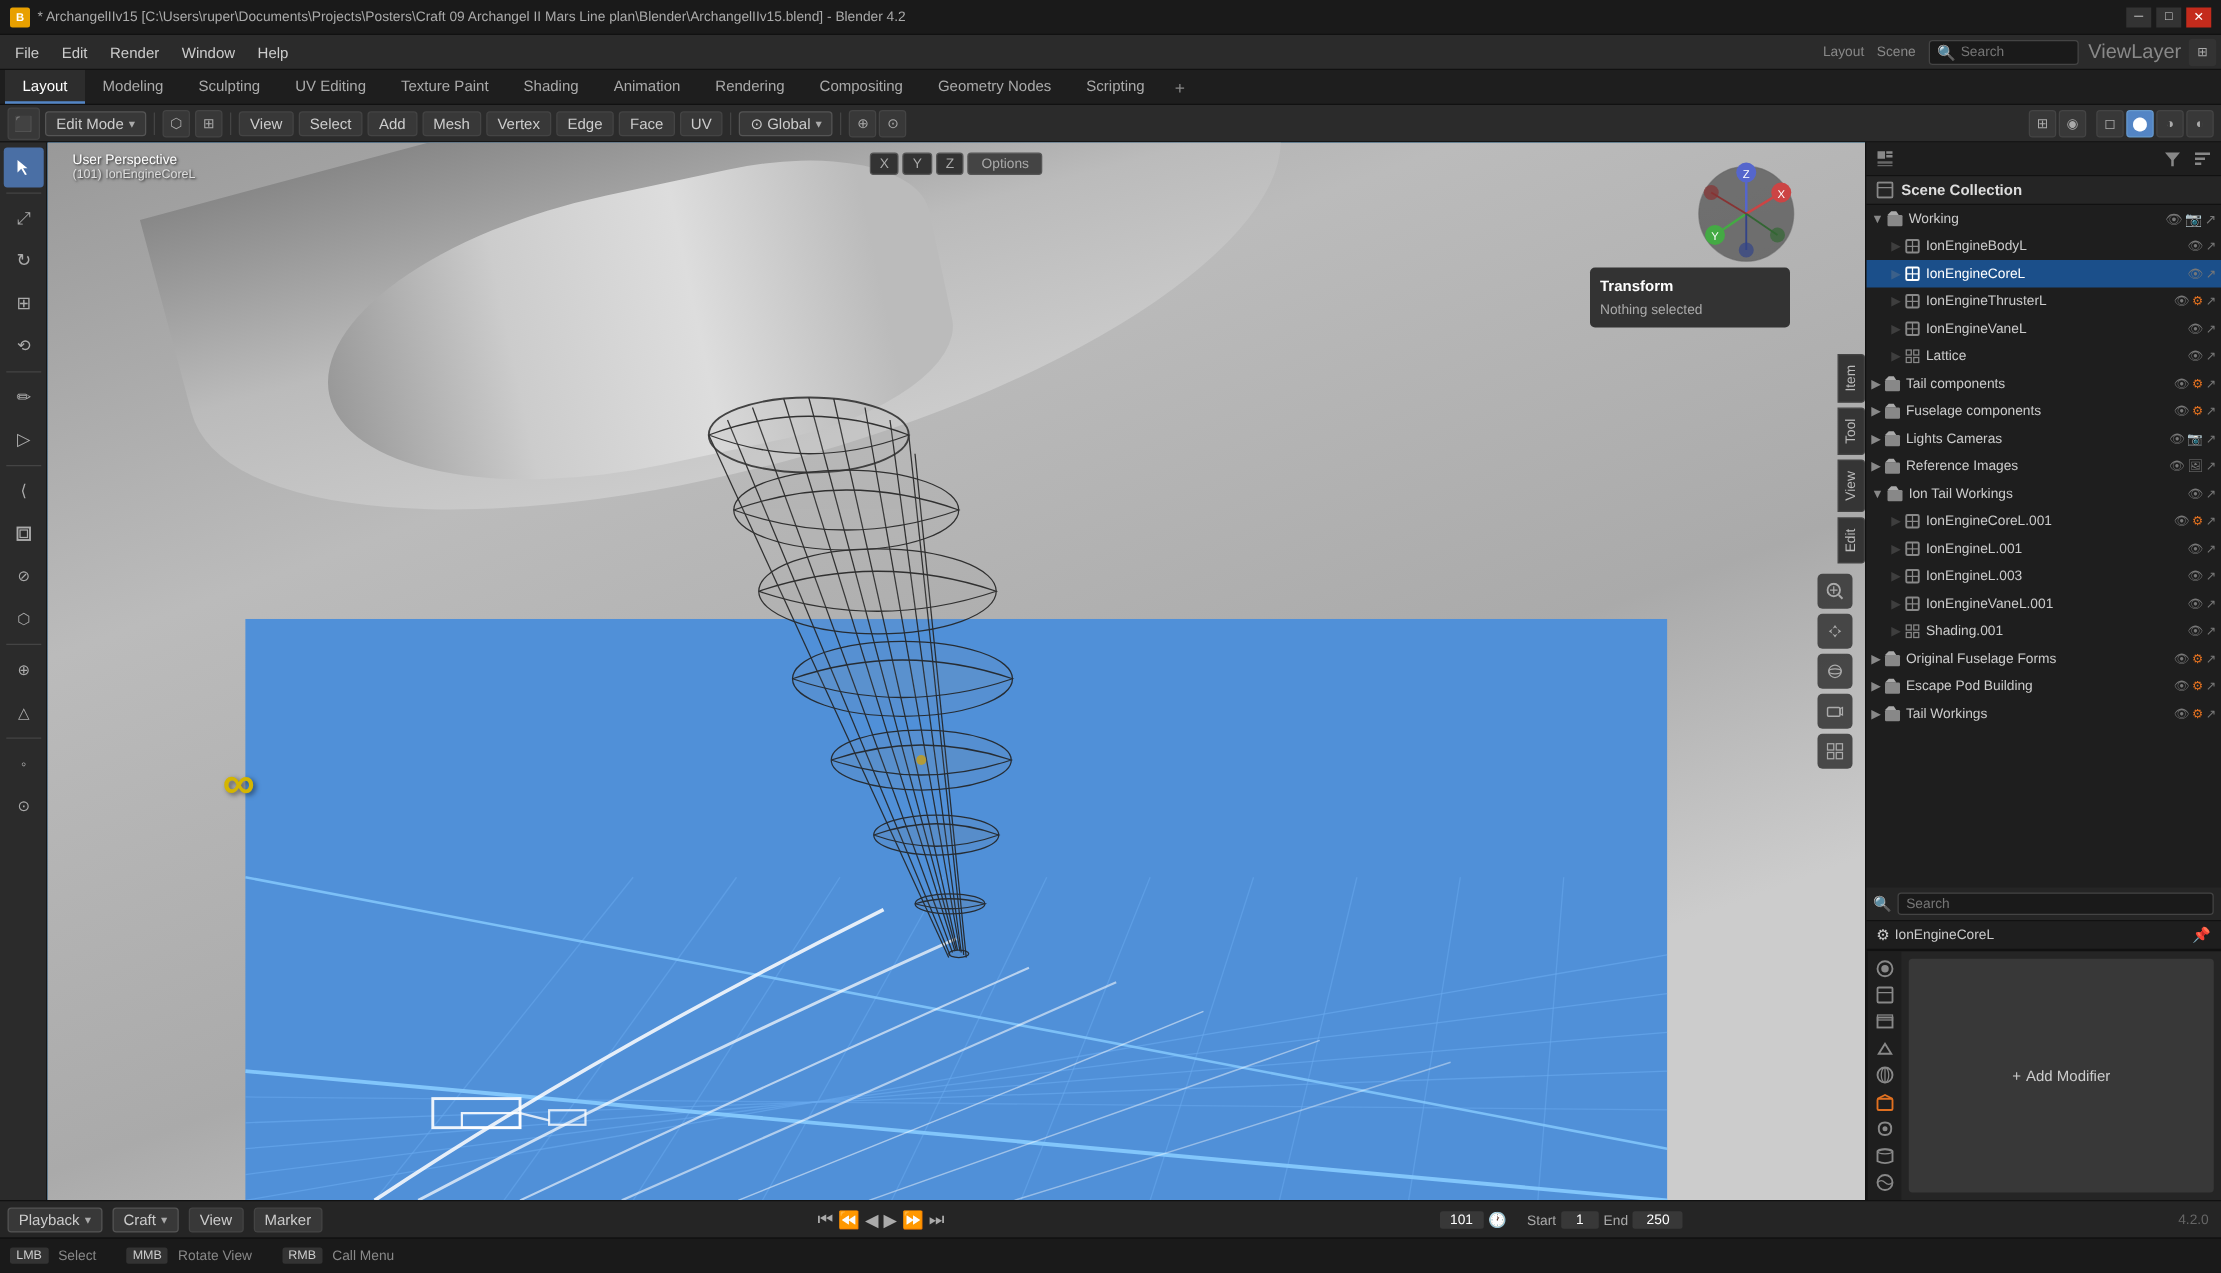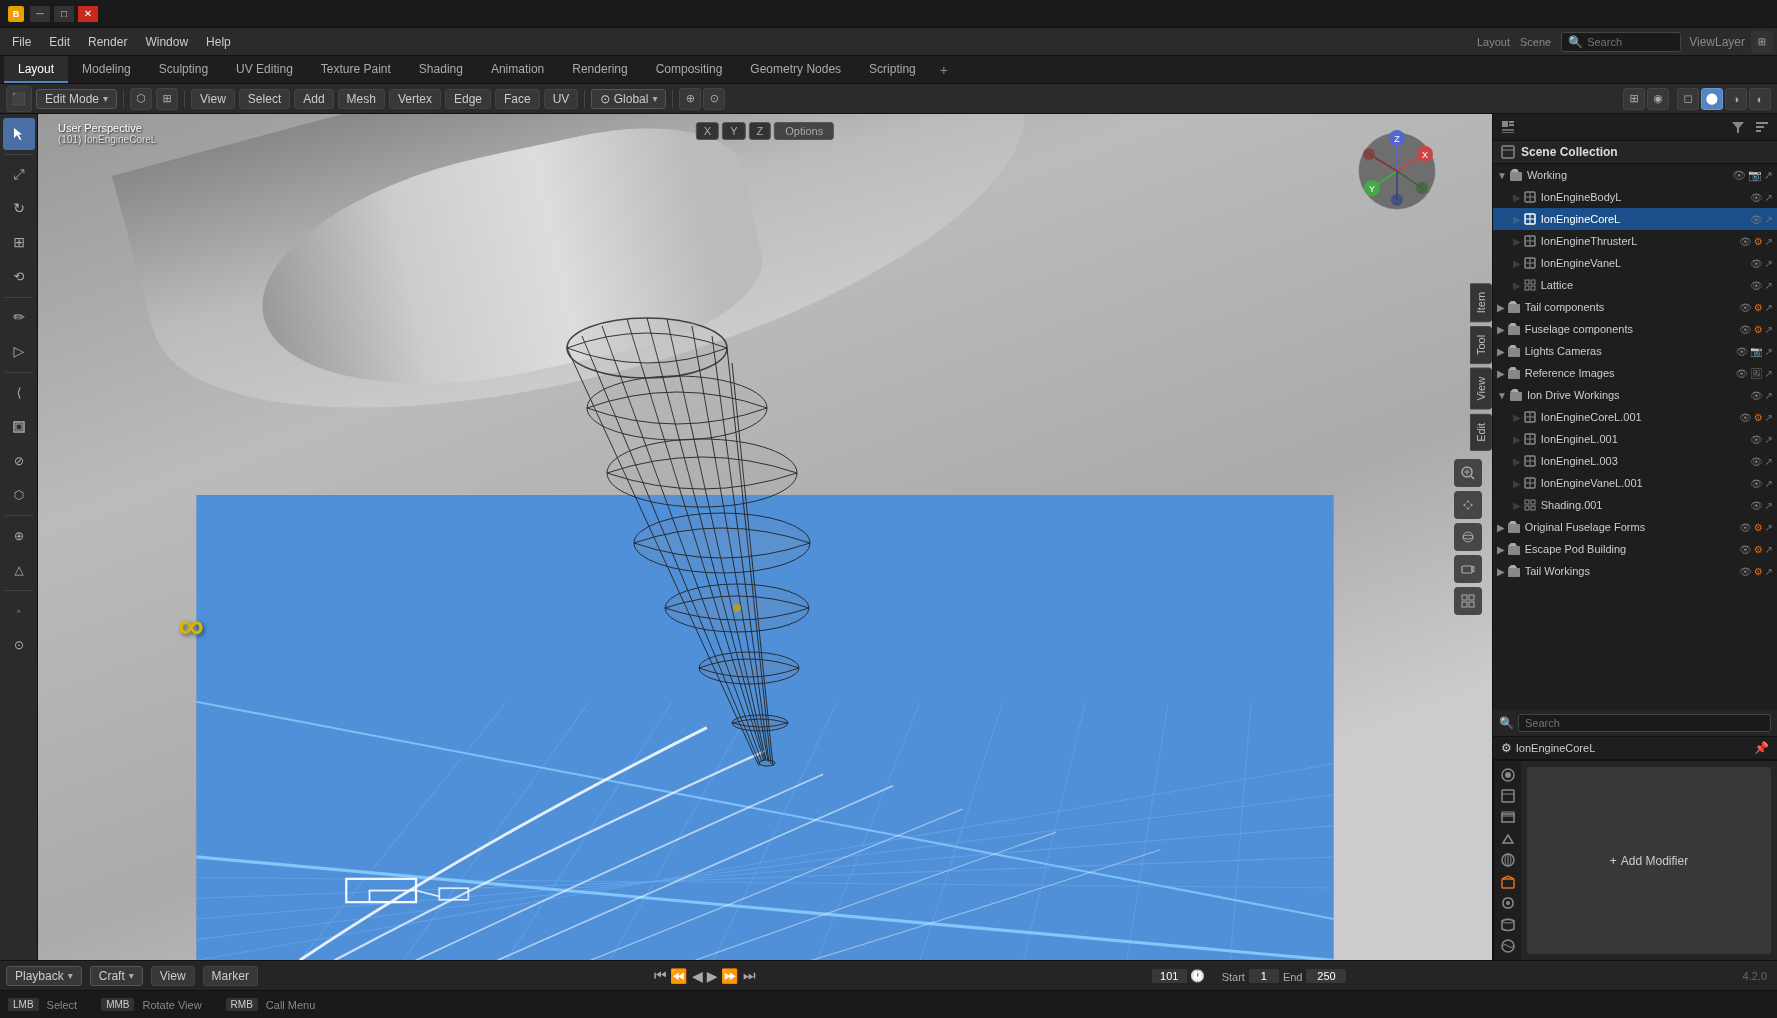--- a/index.html
+++ b/index.html
@@ -454,41 +454,42 @@
       font-size: 11px;
       outline: none;
       width: 80px;
     }
   </style>
 </head>
 <body>
 
 <div id="titlebar">
   <div class="title-icon">B</div>
+  <span class="title-text">* ArchangelIIv15 [C:\Users\ruper\Documents\Projects\Posters\Craft 09 Archangel II Mars Line plan\Blender\ArchangelIIv15.blend] - Blender 4.2</span>
   <div class="win-controls">
     <button class="win-btn">─</button>
     <button class="win-btn">□</button>
     <button class="win-btn close">✕</button>
   </div>
 </div>
 
 <div id="menubar">
   <div class="menu-item">File</div>
   <div class="menu-item">Edit</div>
   <div class="menu-item">Render</div>
   <div class="menu-item">Window</div>
   <div class="menu-item">Help</div>
   <div style="flex:1"></div>
   <span style="font-size:11px;color:#888;margin-right:8px;">Layout</span>
   <span style="font-size:11px;color:#888;margin-right:8px;">Scene</span>
   <div class="search-bar-right">
     <span style="color:#777">🔍</span>
     <input type="text" placeholder="Search" style="">
   </div>
-  <span style="margin-left:6px;font-size:12px;color:#888;">ViewLayer</span>
+  <span style="margin-left:6px;font-size:16px;color:#888;">ViewLayer</span>
   <div style="width:22px;height:22px;background:#333;border-radius:3px;margin-left:4px;display:flex;align-items:center;justify-content:center;cursor:pointer;">
     <span style="font-size:10px;color:#aaa;">⊞</span>
   </div>
 </div>
 
 <div id="workspace-tabs">
   <div class="ws-tab active">Layout</div>
   <div class="ws-tab">Modeling</div>
   <div class="ws-tab">Sculpting</div>
   <div class="ws-tab">UV Editing</div>
@@ -735,20 +736,24 @@
       </svg>
     </div>
 
     <div class="yellow-rings" style="font-size:36px;font-style:italic;">∞</div>
 
     <div class="vp-label">
       <div>User Perspective</div>
       <div style="font-size:10px;color:#ddd;">(101) IonEngineCoreL</div>
     </div>
 
+    <div id="transform-panel">
+      <h4>Transform</h4>
+      <div class="nothing">Nothing selected</div>
+    </div>
 
     <div class="gizmo-container">
       <svg class="gizmo-svg" viewBox="0 0 90 90">
         <circle cx="45" cy="45" r="38" fill="rgba(40,40,40,0.5)" stroke="rgba(100,100,100,0.5)" stroke-width="1"></circle>
 
         <line x1="45" y1="45" x2="45" y2="12" stroke="#5566cc" stroke-width="2"></line>
         <circle cx="45" cy="12" r="8" fill="#5566cc"></circle>
         <text x="45" y="16" text-anchor="middle" font-size="9" fill="white">Z</text>
 
         <line x1="45" y1="45" x2="73" y2="28" stroke="#cc4444" stroke-width="2"></line>
@@ -1000,21 +1005,21 @@
           <span>↗</span>
         </span>
       </div>
 
       <div class="outliner-item">
         <span class="outliner-arrow">▼</span>
         <svg width="14" height="14" viewBox="0 0 14 14" style="margin-right:4px;">
             <rect x="1" y="4" width="12" height="9" rx="1" fill="#888"></rect>
             <path d="M1,4 L4,1 L8,1 L10,4" fill="#aaa"></path>
           </svg>
-        <span>Ion Drive Workings</span>
+        <span>Ion Tail Workings</span>
         <span class="outliner-icons-right">
           <span>👁</span>
           <span>↗</span>
         </span>
       </div>
 
       <div class="outliner-item" style="padding-left:20px;">
         <span class="outliner-arrow" style="opacity:0.3;">▶</span>
         <svg width="14" height="14" viewBox="0 0 14 14" style="margin-right:4px;">
             <rect x="2" y="2" width="10" height="10" rx="1" fill="none" stroke="#888" stroke-width="1.5"></rect>

